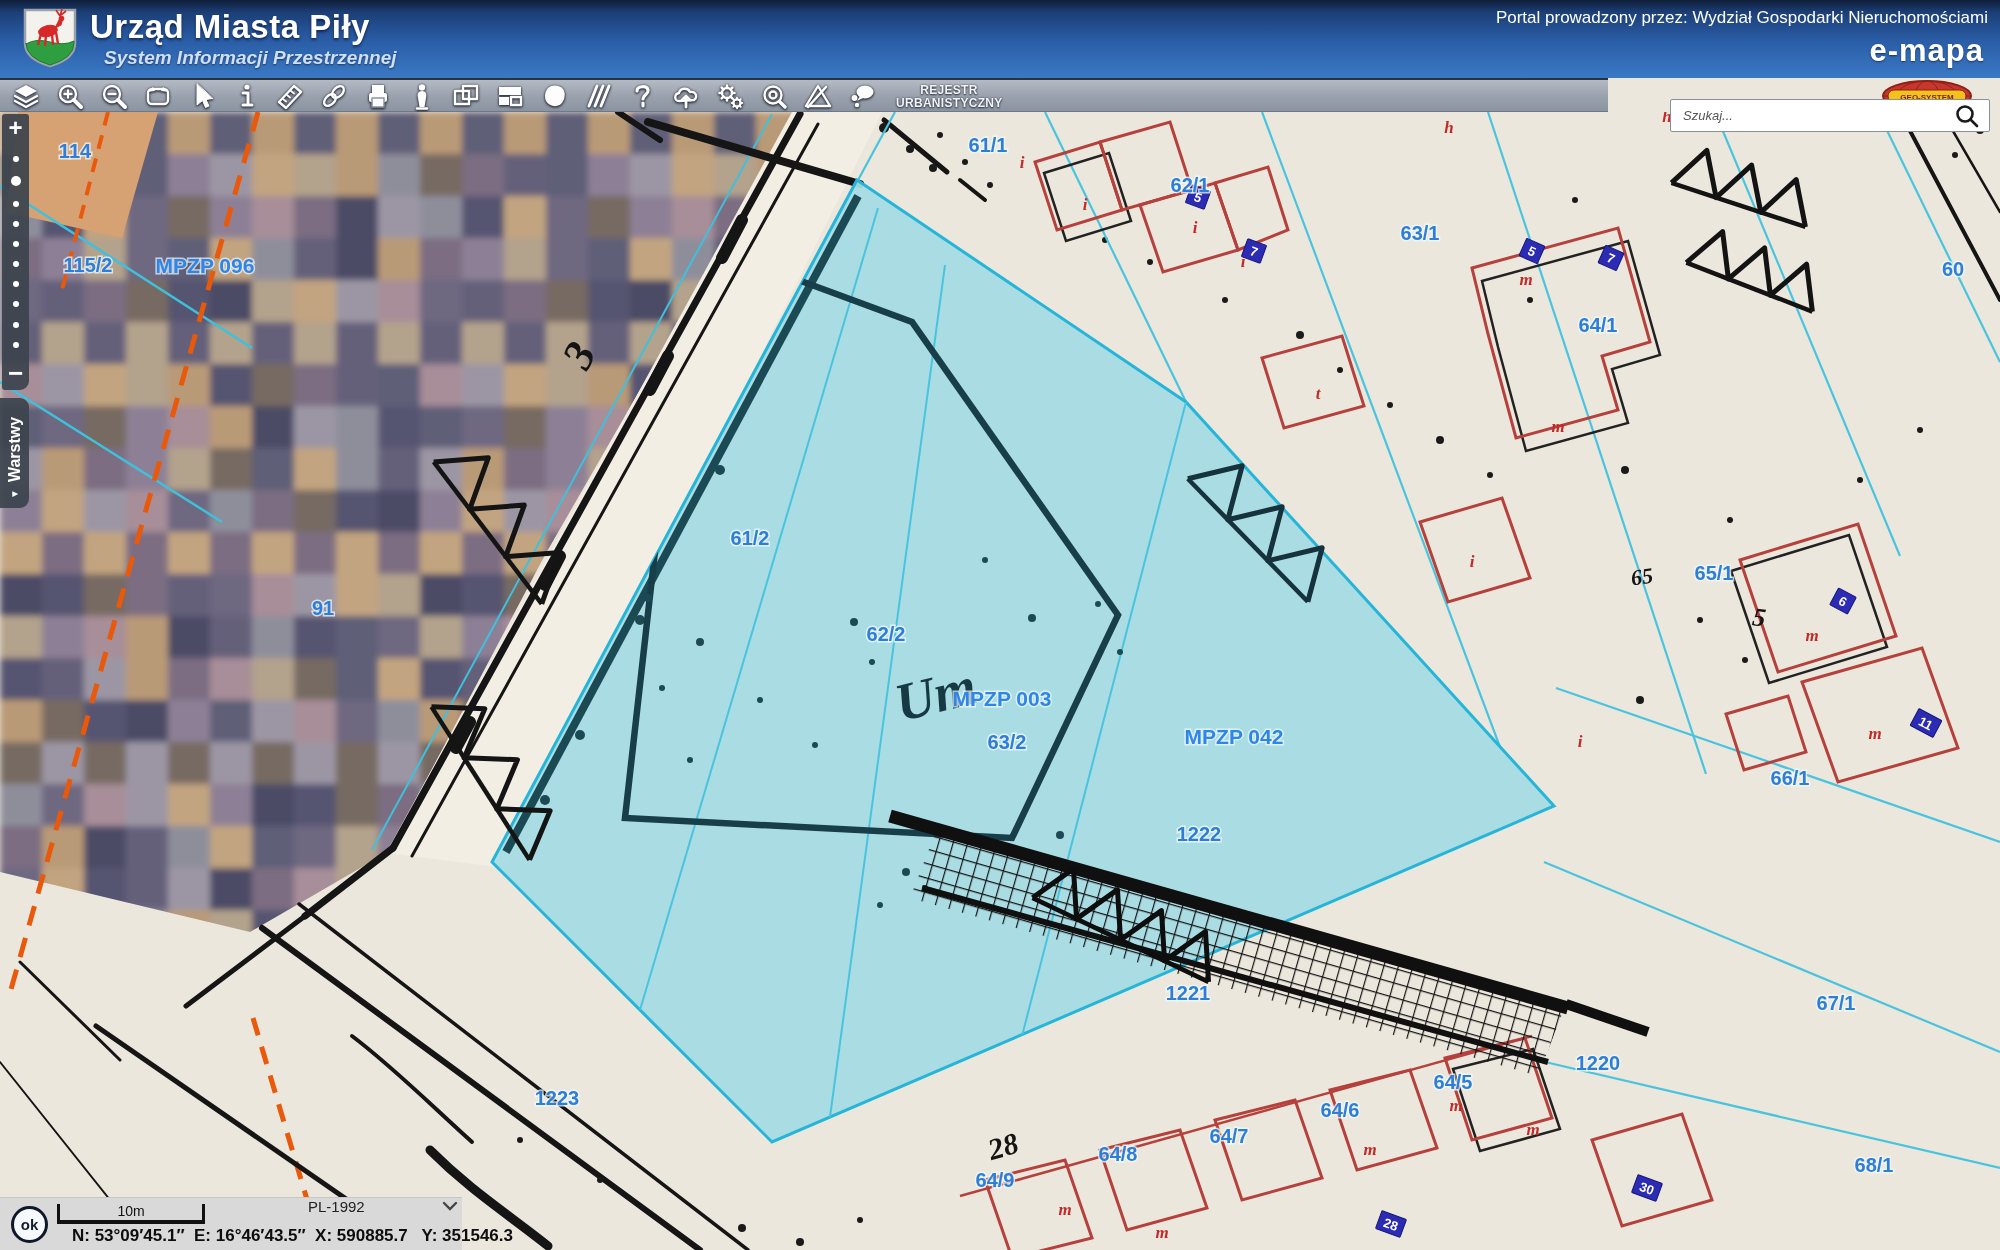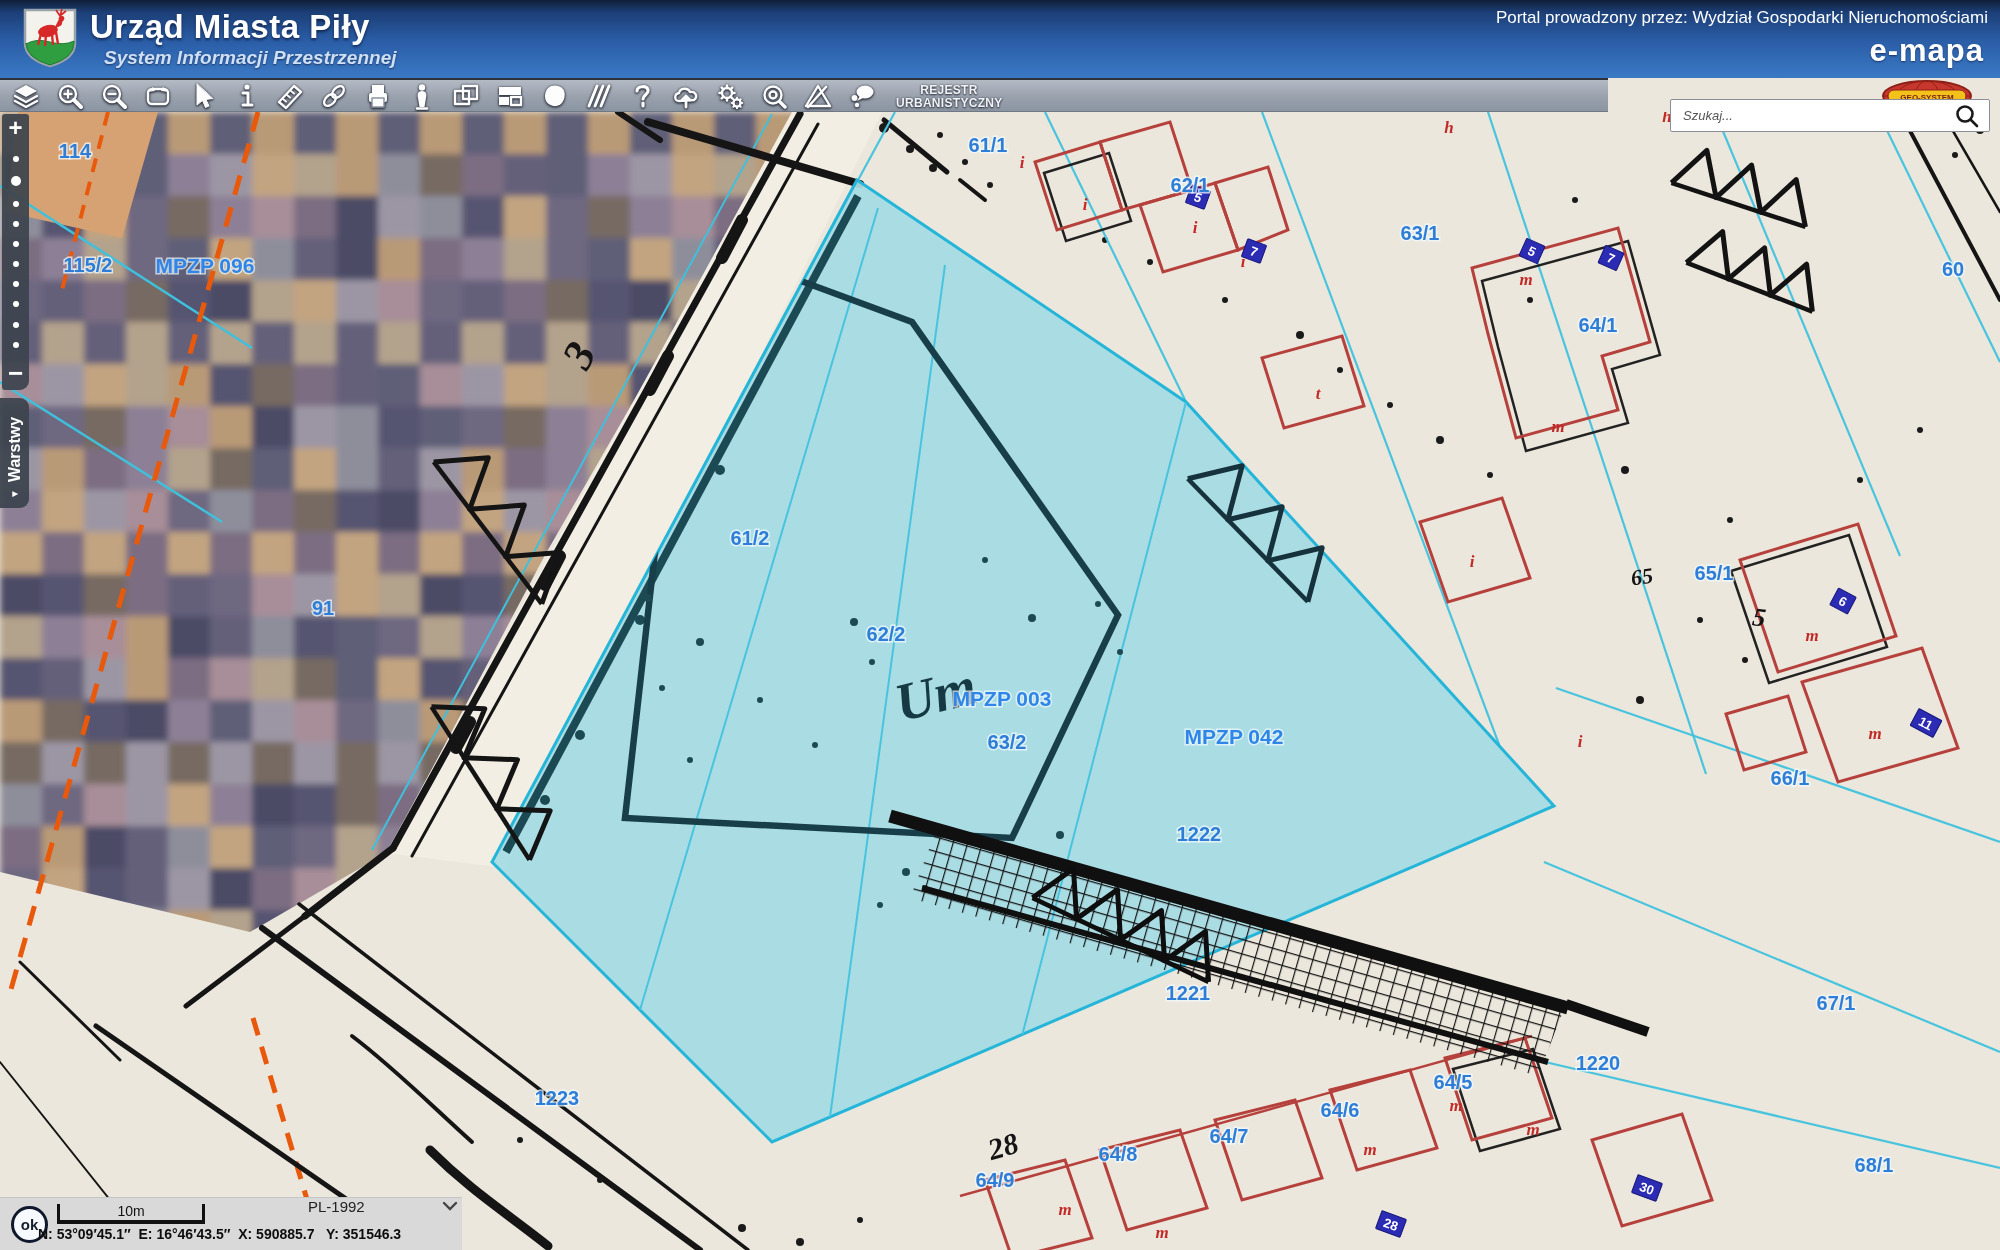--- a/index.html
+++ b/index.html
@@ -58,21 +58,21 @@
   .statusbar{position:absolute;left:0;top:1197px;width:462px;height:53px;background:#d9d9d9;
              border-top:1px solid #c6c6c6;z-index:5;}
   .okbtn{position:absolute;left:11px;top:8px;width:37px;height:37px;border-radius:50%;background:#f6fafe;
          border:3px solid #0f172a;box-sizing:border-box;font-size:15px;font-weight:bold;color:#16202c;
          display:flex;align-items:center;justify-content:center;cursor:pointer;font-family:inherit;padding:0;}
   .scalebox{position:absolute;left:57px;top:6px;width:148px;height:20px;box-sizing:border-box;
             border-left:3px solid #111;border-right:3px solid #111;border-bottom:4px solid #111;
             text-align:center;font-size:14px;color:#111;line-height:14px;}
   .crs{position:absolute;left:300px;top:0;width:150px;display:flex;align-items:center;
        justify-content:space-between;padding:0 8px;font-size:15px;color:#222;cursor:pointer;}
-  .coords{position:absolute;left:38px;top:28px;font-size:14px;font-weight:bold;color:#0d0d0d;white-space:pre;}
+  .coords{position:absolute;left:72px;top:28px;font-size:17px;font-weight:bold;color:#0d0d0d;white-space:pre;}
 </style>
 </head>
 <body>
 
 <div class="app">
 
   <header class="topbar">
     <span class="logo">
       <svg width="56" height="62" viewBox="0 0 56 62">
         <path d="M3,3 H53 V36 Q53 52 28 59 Q3 52 3 36 Z" fill="#f4f2ec" stroke="#9aa2ac" stroke-width="2.5"></path>

